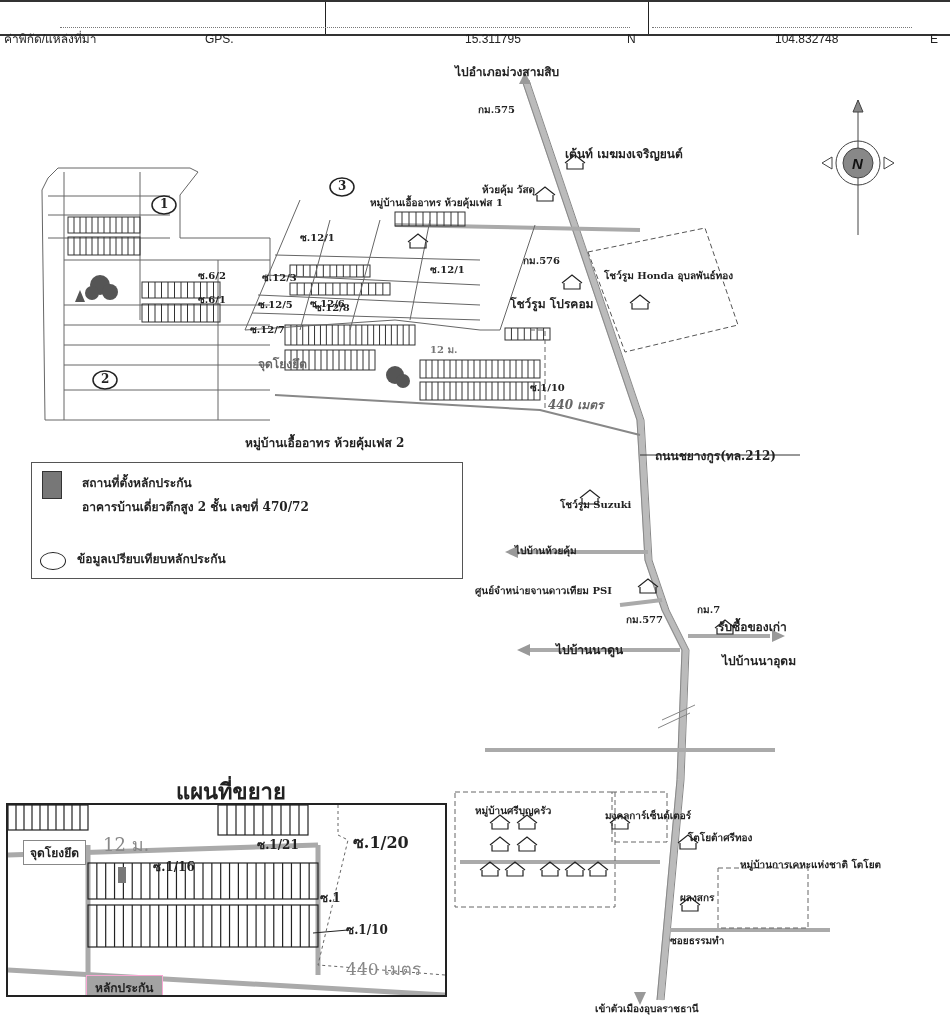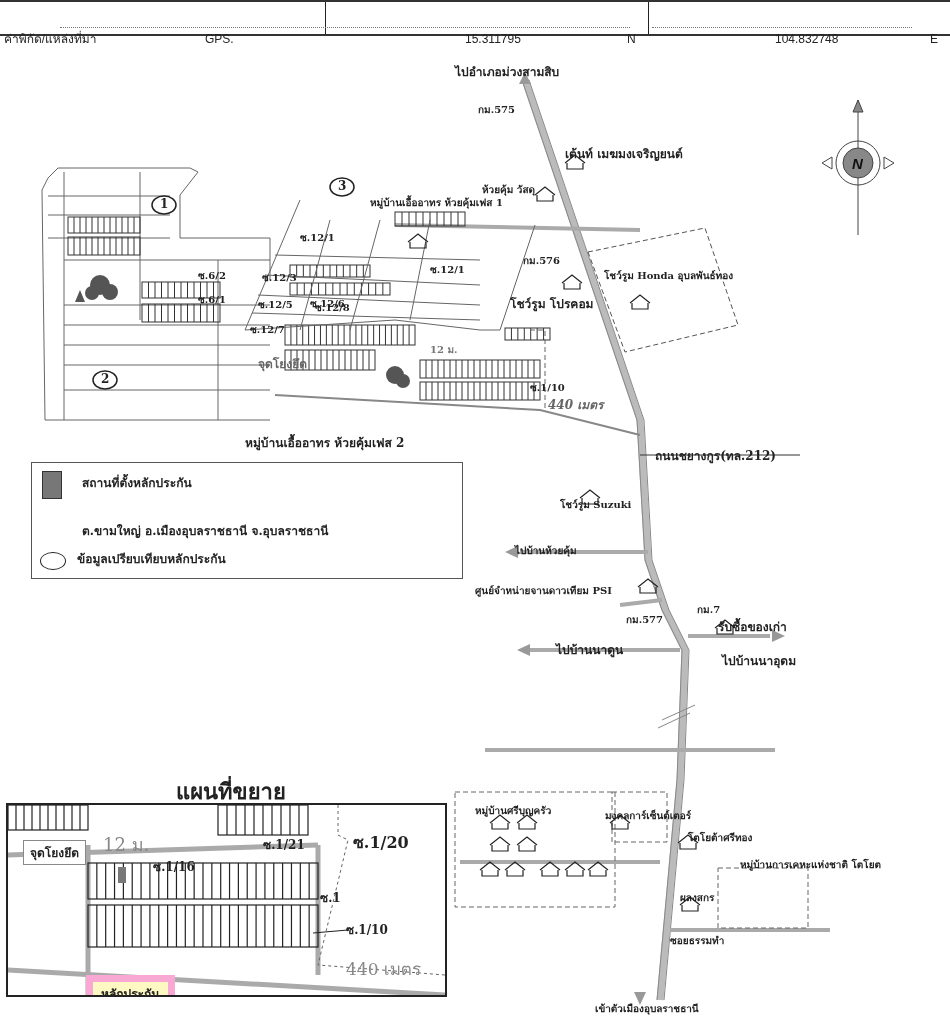--- a/index.html
+++ b/index.html
@@ -370,21 +370,21 @@
 <div class="lbl sm" style="left:262px;top:270px">ซ.12/3</div>
 <div class="lbl sm" style="left:258px;top:297px">ซ.12/5</div>
 <div class="lbl sm" style="left:310px;top:296px">ซ.12/6</div>
 <div class="lbl sm" style="left:250px;top:322px">ซ.12/7</div>
 <div class="lbl sm" style="left:315px;top:300px">ซ.12/8</div>
 <div class="lbl sm" style="left:530px;top:380px">ซ.1/10</div>
 
 <div class="legend">
   <div class="sq"></div>
   <div class="t" style="left:50px;top:10px">สถานที่ตั้งหลักประกัน</div>
-  <div class="t" style="left:50px;top:58px">ต.ขามใหญ่ อ.เมืองอุบลราชธานี จ.อุบลราชธานี</div>
+  <div class="t" style="left:50px;top:34px">อาคารบ้านเดี่ยวตึกสูง 2 ชั้น เลขที่ 470/72</div>
   <div class="circ"></div>
   <div class="t" style="left:45px;top:86px">ข้อมูลเปรียบเทียบหลักประกัน</div>
 </div>
 
 <div class="inset-title">แผนที่ขยาย</div>
 <div class="inset">
   <svg width="437" height="190">
     <g stroke="#aaa" stroke-width="5" fill="none">
       <line x1="0" y1="50" x2="310" y2="40"></line>
       <line x1="0" y1="165" x2="437" y2="190"></line>
@@ -466,20 +466,20 @@
         <line x1="72" x2="72" y1="0" y2="25"></line>
       </g>
     <rect x="110" y="62" width="8" height="16" fill="#777"></rect>
     <g stroke="#666" stroke-dasharray="3,3" fill="none">
       <polyline points="330,0 330,30 340,35 310,160 437,170"></polyline>
     </g>
     <line x1="340" y1="125" x2="305" y2="128" stroke="#222"></line>
   </svg>
   <div class="lbl" style="left:15px;top:35px;border:1px solid #888;padding:2px 6px;background:#fff">จุดโยงยึด</div>
   <div class="lbl" style="left:95px;top:25px;font-size:18px;font-weight:normal;color:#888">12 ม.</div>
-  <div class="lbl" style="left:255px;top:30px;font-size:12px">ซ.1/21</div>
+  <div class="lbl" style="left:249px;top:30px;font-size:12px">ซ.1/21</div>
   <div class="lbl" style="left:345px;top:25px;font-size:16px">ซ.1/20</div>
   <div class="lbl" style="left:145px;top:52px;font-size:12px">ซ.1/16</div>
   <div class="lbl" style="left:312px;top:83px;font-size:12px">ซ.1</div>
   <div class="lbl" style="left:338px;top:115px;font-size:12px">ซ.1/10</div>
   <div class="lbl" style="left:338px;top:150px;font-size:17px;font-weight:normal;color:#888">440 เมตร</div>
-  <div class="lbl" style="left:78px;top:170px;border:7px solid #f9a8d4;padding:2px 8px;background:#fef9c3">หลักประกัน</div>
+  <div class="lbl" style="left:78px;top:170px;border:1px solid #f9a8d4;padding:2px 8px;background:#a3a3a3">หลักประกัน</div>
 </div>
 
 </body></html>

